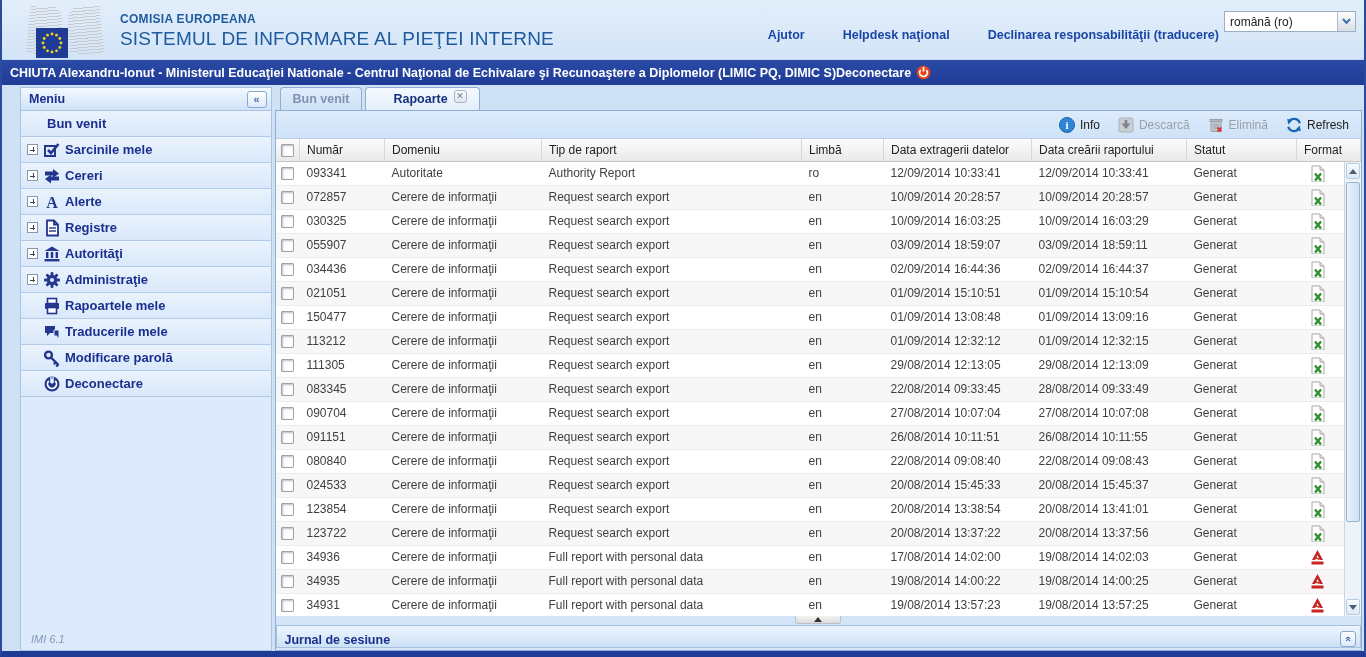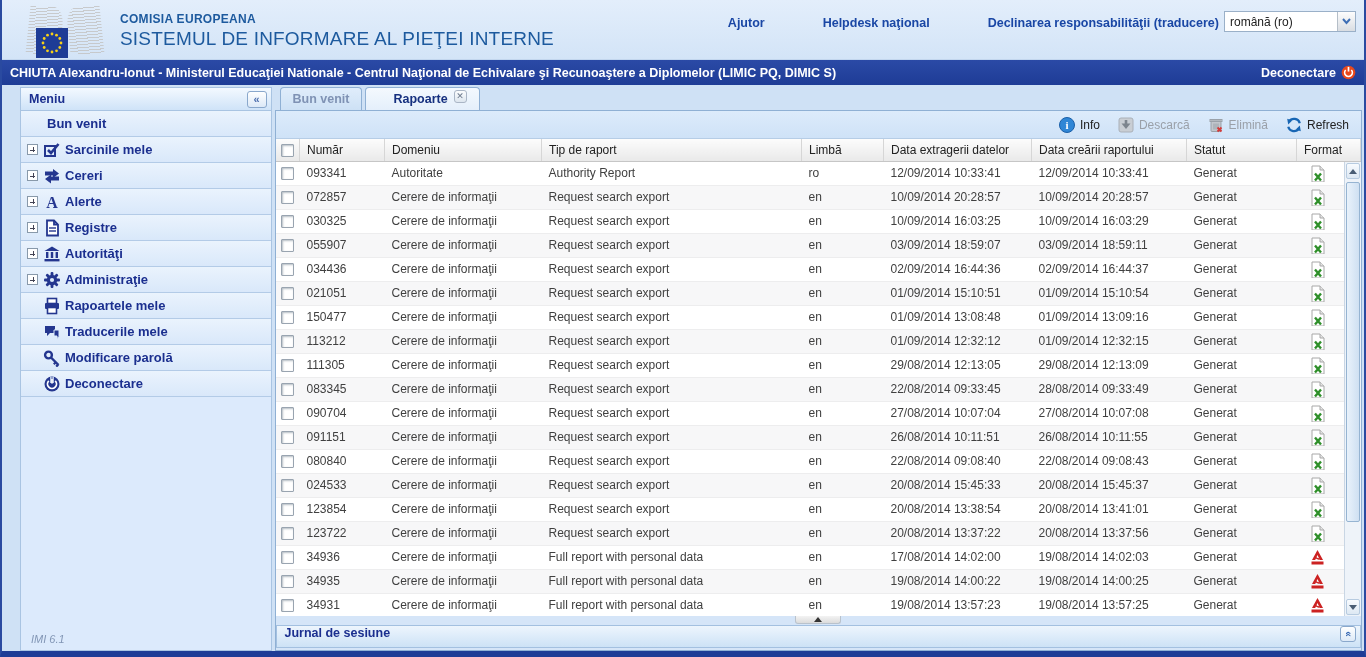--- a/index.html
+++ b/index.html
@@ -12,32 +12,32 @@
   .header { height:60px; background:linear-gradient(#e3eefb,#d3e4f7); position:relative; border-bottom:1px solid #c2d6ee; }
   .logo { position:absolute; left:8px; top:4px; width:100px; height:52px; }
   .building { position:absolute; top:2px; width:34px; height:48px;
       background:repeating-linear-gradient(175deg,#c4c4c4 0 1px,transparent 1px 3px); opacity:.85; }
   .building.b1 { left:18px; transform:skewX(-6deg); border-radius:0 40% 0 0; }
   .building.b2 { left:58px; transform:skewX(6deg); border-radius:40% 0 0 0; }
   .euflag { position:absolute; left:26px; top:24px; }
   .brand { position:absolute; left:118px; top:12px; }
   .brand .org { font-size:12px; font-weight:bold; color:#1d5a9e; letter-spacing:.3px; }
   .brand .app { font-size:19px; color:#1d5a9e; letter-spacing:.2px; margin-top:2px; }
-  .top-links { position:absolute; right:145px; top:16px; display:flex; gap:58px; }
+  .top-links { position:absolute; right:145px; top:28px; display:flex; gap:38px; }
   .top-link { font-size:12.5px; font-weight:bold; color:#1a47a5; text-decoration:none; cursor:pointer; white-space:nowrap; }
   .lang-select { position:absolute; right:8px; top:11px; width:132px; height:21px; background:#fff;
       border:1px solid #9ab0c8; display:flex; align-items:center; justify-content:space-between; cursor:pointer; }
   .lang-select .val { font-size:12px; color:#222; padding-left:5px; }
   .lang-btn { width:18px; height:19px; background:linear-gradient(#fdfdfd,#d9dde2); border-left:1px solid #b5bec8;
       display:flex; align-items:center; justify-content:center; }
   .lang-btn svg { display:block; }
 
   
   .userbar { height:25px; background:linear-gradient(#2b4aa6,#1e3c96); color:#fff; display:flex;
-      align-items:center; justify-content:space-between; padding:0 8px; }
+      align-items:center; justify-content:flex-start; padding:0 8px; }
   .userbar .ctx { font-size:12.5px; font-weight:bold; }
   .logout { display:flex; align-items:center; gap:5px; cursor:pointer; }
   .logout span { font-size:12.5px; font-weight:bold; color:#fff; }
 
   
   .content { display:flex; height:566px; padding:2px 2px 0 18px; gap:3px; }
 
   
   .sidebar { width:255px; background:#dceafc; border:1px solid #a9c4e2; display:flex; flex-direction:column; }
   .sidebar-header { height:23px; background:linear-gradient(#f3f9ff,#cfe3f8); border-bottom:1px solid #a9c4e2;
@@ -101,21 +101,21 @@
       background:linear-gradient(90deg,#e9f2fb,#cfe0f2); cursor:pointer; }
   .arrow-up { width:0; height:0; border-left:4px solid transparent; border-right:4px solid transparent; border-bottom:5px solid #4a5d74; }
   .arrow-down { width:0; height:0; border-left:4px solid transparent; border-right:4px solid transparent; border-top:5px solid #4a5d74; }
 
   
   .handle-row { height:8px; position:relative; background:#d5e5f8; }
   .handle { position:absolute; left:50%; transform:translateX(-50%); top:0; width:46px; height:8px; background:linear-gradient(#f3f3f3,#dcdcdc);
       border:1px solid #b9c2cc; border-top:none; border-radius:0 0 3px 3px; display:flex; align-items:center; justify-content:center; cursor:pointer; }
   .handle .tri { width:0; height:0; border-left:4px solid transparent; border-right:4px solid transparent; border-bottom:5px solid #333; }
   .session-panel { height:23px; margin-top:1px; background:linear-gradient(#edf5fd,#cde2f6); border:1px solid #a3c0e0;
-      display:flex; align-items:flex-start; justify-content:space-between; padding:0 4px 0 8px; cursor:pointer; }
+      display:flex; align-items:flex-end; justify-content:space-between; padding:0 4px 0 8px; cursor:pointer; }
   .session-panel .ttl { font-size:12.5px; font-weight:bold; color:#1b2f8f; }
   .expand-btn { width:16px; height:16px; border:1px solid #8aa8cc; border-radius:3px; background:linear-gradient(#fff,#dcE9f7);
       display:flex; align-items:center; justify-content:center; cursor:pointer; color:#2f62b0; font-size:10px; font-weight:bold; }
   .expand-btn .gl { transform:rotate(90deg); display:block; line-height:10px; }
 </style>
 </head>
 <body>
 
 <div class="page">
 

